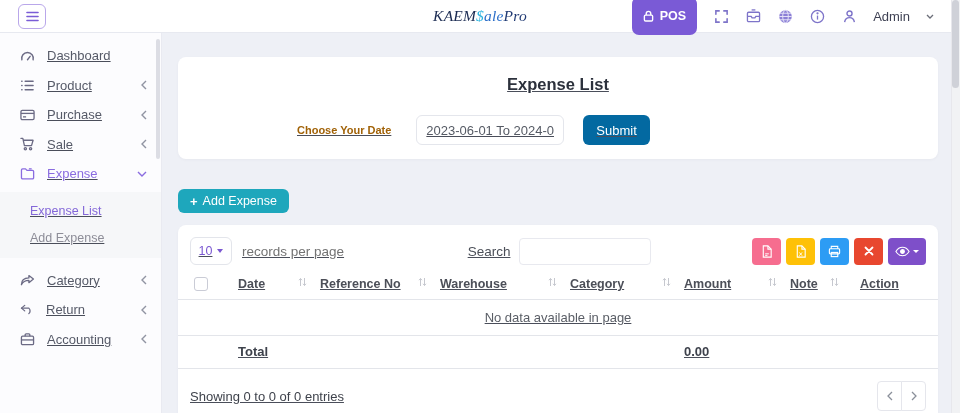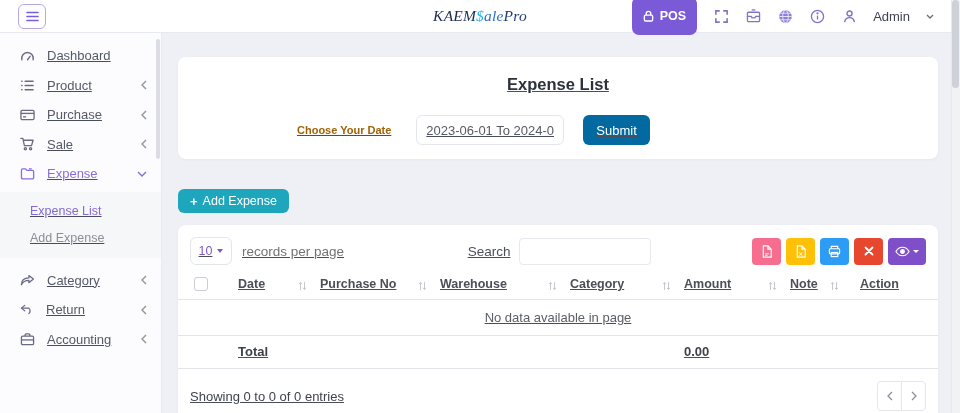--- a/index.html
+++ b/index.html
@@ -73,21 +73,21 @@
   .exp-btn { width:29px; height:27px; border:none; border-radius:4px; margin-left:5px; color:#fff;
              display:inline-flex; align-items:center; justify-content:center; gap:3px; cursor:pointer; }
   .exp-btn.pdf { background:#f66d8f; } .exp-btn.excel { background:#fec107; } .exp-btn.print { background:#2d9cf4; }
   .exp-btn.clear { background:#e8472f; font-size:12px; font-weight:700; } .exp-btn.eye { background:#7e4fc9; width:38px; }
   .caret-w { width:0; height:0; border-left:3px solid transparent; border-right:3px solid transparent;
              border-top:3.5px solid #fff; }
 
   table { width:calc(100% + 24px); margin:0 -12px; border-collapse:collapse; table-layout:fixed; }
   th, td { font-size:12.5px; text-align:left; }
   thead th { height:30px; font-weight:700; color:#4c4f58; border-bottom:1px solid #e3e5ea; padding:0 4px; }
-  th .th-in { display:flex; align-items:flex-end; }
+  th .th-in { display:flex; align-items:flex-start; }
   th .sort { margin-left:auto; margin-right:5px; line-height:0; color:#c6c8cf; }
   .cb { display:inline-block; width:14px; height:14px; border:1px solid #caccd6; border-radius:3px;
         background:#fff; vertical-align:middle; cursor:pointer; }
   td.empty { height:36px; text-align:center; color:#5a5e66; font-size:13px; border-bottom:1px solid #e3e5ea; }
   tr.total-row td { height:33px; font-weight:700; color:#3e424c; font-size:13px; border-bottom:1px solid #e3e5ea; }
 
   .tfooter { display:flex; justify-content:space-between; align-items:flex-start; padding:12px 0 20px; }
   .showing { font-size:13px; color:#3f434c; padding-top:8px; }
   .pager { display:flex; }
   .page-btn { width:25px; height:30px; background:#fff; border:1px solid #e5e6ec; display:flex;
@@ -368,21 +368,21 @@
                   <span class="th-in">
                     <span>Date</span>
                     <span class="sort"><svg width="9" height="10" viewBox="0 0 9 10" fill="none" stroke="currentColor" stroke-width="1">
                         <path d="M2.5 9V1.5M2.5 1.5L1 3.2M2.5 1.5L4 3.2"></path>
                         <path d="M6.5 1v7.5M6.5 8.5L5 6.8M6.5 8.5L8 6.8"></path>
                       </svg></span>
                   </span>
                 </th>
               <th>
                   <span class="th-in">
-                    <span>Purchase No</span>
+                    <span>Reference No</span>
                     <span class="sort"><svg width="9" height="10" viewBox="0 0 9 10" fill="none" stroke="currentColor" stroke-width="1">
                         <path d="M2.5 9V1.5M2.5 1.5L1 3.2M2.5 1.5L4 3.2"></path>
                         <path d="M6.5 1v7.5M6.5 8.5L5 6.8M6.5 8.5L8 6.8"></path>
                       </svg></span>
                   </span>
                 </th>
               <th>
                   <span class="th-in">
                     <span>Warehouse</span>
                     <span class="sort"><svg width="9" height="10" viewBox="0 0 9 10" fill="none" stroke="currentColor" stroke-width="1">

